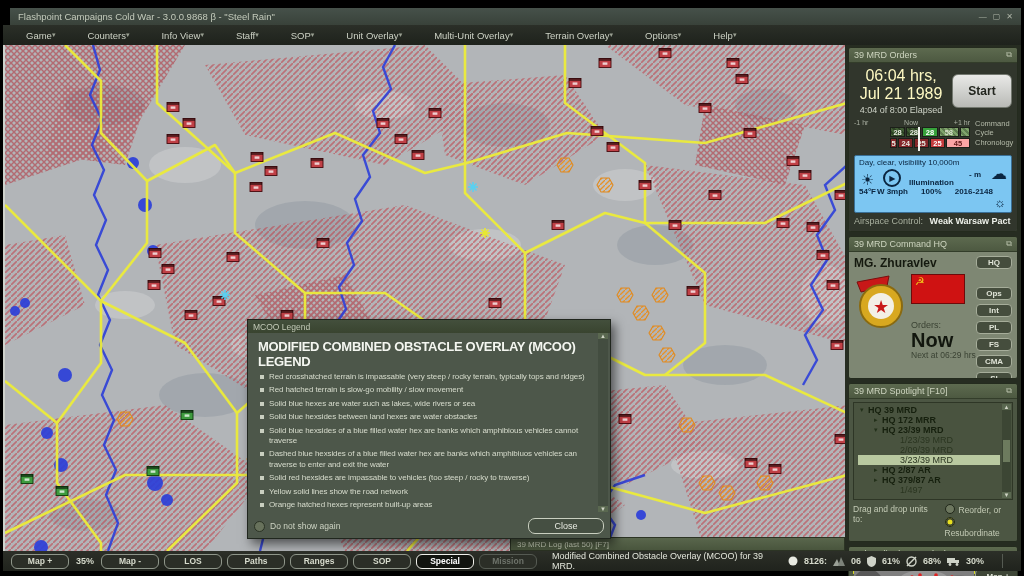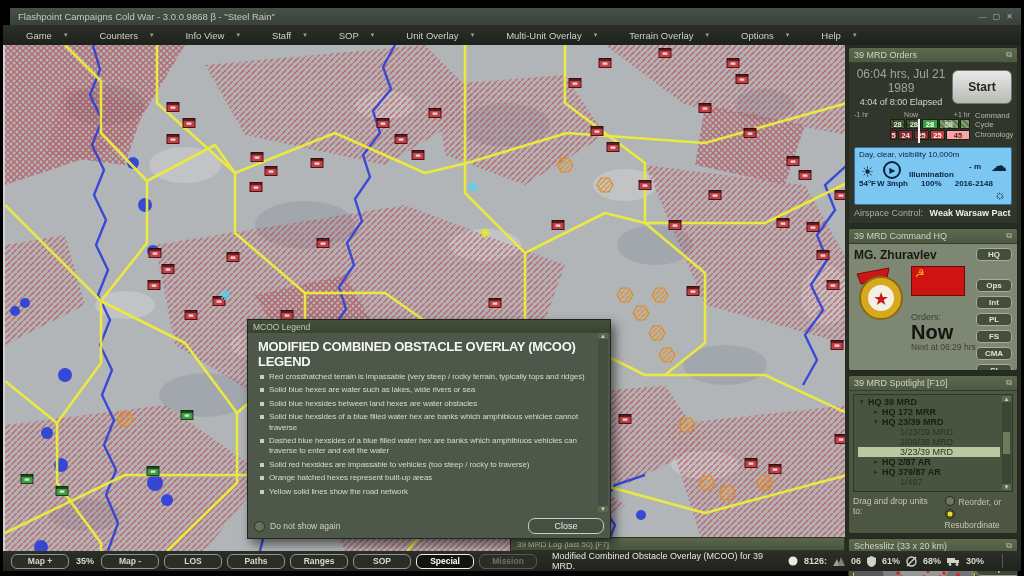--- a/index.html
+++ b/index.html
@@ -6,36 +6,36 @@
   body{width:1024px;height:576px;position:relative;overflow:hidden;
        font-family:"Liberation Sans","DejaVu Sans",sans-serif;color:#d6dacc;font-size:10px;}
   .screen{position:absolute;inset:0;}
   
   .titlebar{position:absolute;top:8px;left:10px;right:3px;height:17px;background:linear-gradient(#46514a,#39423a);
             display:flex;align-items:center;padding:0 8px;color:#c3cabb;font-size:9.5px;border-bottom:1px solid #2a312a;}
   .wincontrols{margin-left:auto;display:flex;gap:6px;color:#aeb5a8;font-size:8px;}
   .wincontrols span{cursor:default;}
   .menubar{position:absolute;top:25px;left:3px;right:3px;height:20px;background:linear-gradient(#2b2f28,#1e221c);
            display:flex;align-items:center;gap:0;padding:0 14px;}
-  .mi{display:flex;align-items:center;gap:12px;color:#ccd1c4;font-size:9.5px;padding:2px 9px;margin-right:14px;border-radius:2px;}
+  .mi{display:flex;align-items:center;gap:0;color:#ccd1c4;font-size:9.5px;padding:2px 9px;margin-right:14px;border-radius:2px;}
   .mi .chev{font-size:7px;color:#9aa092;}
   
   .main{position:absolute;top:45px;left:3px;right:3px;bottom:25px;display:flex;}
   .map-wrap{position:relative;width:845px;height:506px;overflow:hidden;border-left:2px solid #cfd2cc;background:#b2b5b8;}
   .sidebar{position:relative;width:176px;height:506px;background:#262c21;padding:2px 3px;box-sizing:border-box;}
   
   .panel{background:#4c5643;border:1px solid #242b1e;border-radius:3px;margin-bottom:4px;overflow:hidden;}
   .phead{height:14px;background:linear-gradient(#5d6a4f,#4d5941);display:flex;align-items:center;padding:0 5px;
          font-size:9px;color:#cdd4bf;border-bottom:1px solid #333d2a;}
   .phead .popout{margin-left:auto;font-size:8px;color:#b9c1ab;}
   
   .orders-body{background:#31362c;padding:4px 5px 5px;}
   .orow1{display:flex;align-items:center;}
   .odt{flex:1;text-align:center;}
-  .odate{color:#a3a3a3;font-size:12px;}
+  .odate{color:#fef9c3;font-size:16px;}
   .oelapsed{color:#cfd4c8;font-size:9px;margin-top:2px;}
   .start-btn{width:58px;height:32px;border-radius:6px;background:linear-gradient(#e9e9e7,#b9bab6);
              border:1px solid #73786f;color:#23261f;font-weight:bold;font-size:12px;
              display:flex;align-items:center;justify-content:center;margin-left:4px;}
   .tl{margin-top:4px;display:flex;}
   .tl-cells{width:116px;position:relative;}
   .tl-lab{display:flex;justify-content:space-between;font-size:7px;color:#aab0a2;margin-bottom:1px;}
   .tlrow{display:flex;gap:1px;margin-bottom:1px;margin-left:36px;}
   .cell{height:10px;display:flex;align-items:center;justify-content:center;font-size:7.5px;font-weight:bold;color:#e8ece2;border:1px solid #1c1f19;box-sizing:border-box;}
   .g-h{background:repeating-linear-gradient(45deg,#3f5c33 0 2px,#2c4023 2px 4px);}
@@ -587,27 +587,28 @@
 
       
       <div class="dialog">
         <div class="dtitle">
             <span>MCOO Legend</span>
           </div>
         <div class="dbody">
           <div class="dhead">MODIFIED COMBINED OBSTACLE OVERLAY (MCOO) LEGEND</div>
           <ul class="dlist">
             <li>Red crosshatched terrain is impassable (very steep / rocky terrain, typically tops and ridges)</li>
+            <li>Red hatched terrain is slow-go mobility / slow movement</li>
             <li>Solid blue hexes are water such as lakes, wide rivers or sea</li>
             <li>Solid blue hexsides between land hexes are water obstacles</li>
             <li>Solid blue hexsides of a blue filled water hex are banks which amphibious vehicles cannot traverse</li>
             <li>Dashed blue hexsides of a blue filled water hex are banks which amphibiuos vehicles can traverse to enter and exit the water</li>
             <li>Solid red hexsides are impassable to vehicles (too steep / rocky to traverse)</li>
+            <li>Yellow solid lines show the road network</li>
             <li>Orange hatched hexes represent built-up areas</li>
-            <li>Yellow solid lines show the road network</li>
 
           </ul>
         </div>
         <div class="dsb">
           <span class="sa">▲</span>
           <span class="sa">▼</span>
         </div>
         <div class="dfoot">
           <span class="chk"></span>
           <span class="dont">Do not show again</span>

